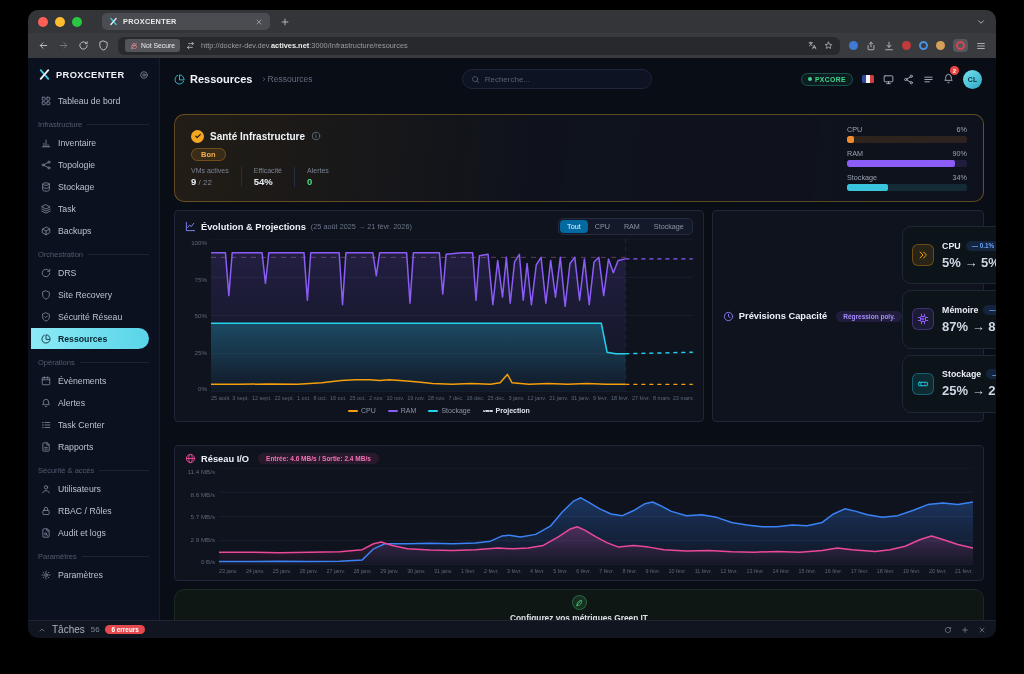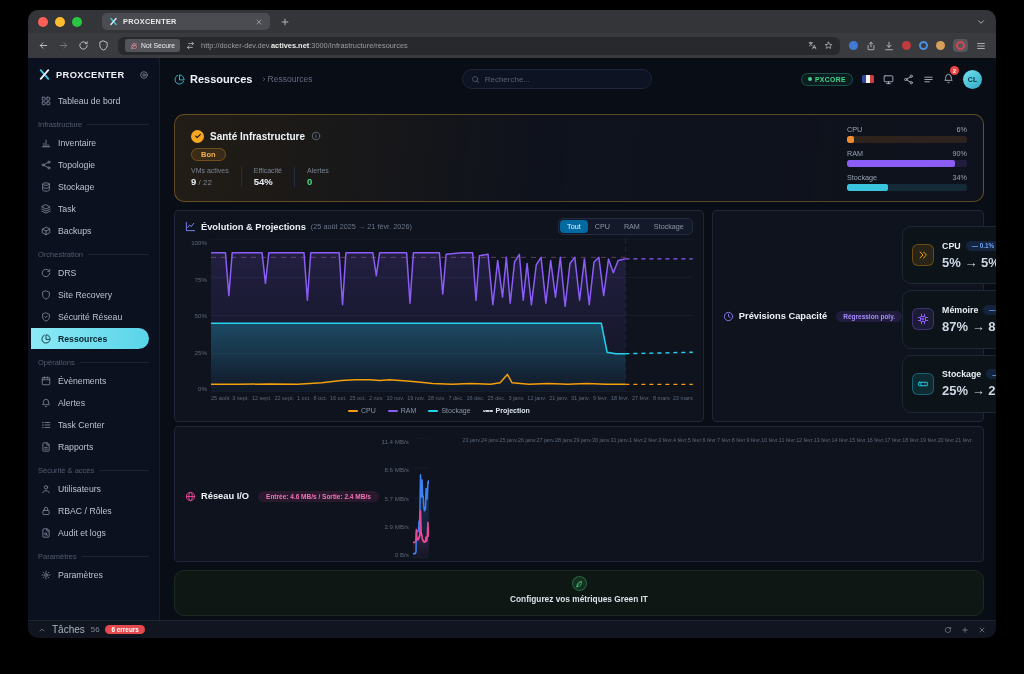--- a/index.html
+++ b/index.html
@@ -138,21 +138,21 @@
   .pstable{font-size:6.5px;color:#57637a;display:flex;align-items:center;gap:2px;white-space:nowrap}
   .pstable .ic{width:6px;height:6px}
   .prange{font-size:13px;color:#cfd7e4;font-weight:bold;white-space:nowrap}
   .pwindow{font-size:6.5px;color:#57637a}
   .pconf{font-size:6px;font-weight:bold;color:#46d68a;background:rgba(52,211,153,.1);border:1px solid rgba(52,211,153,.2);padding:1px 5px;border-radius:6px;white-space:nowrap}
   .pright{display:flex;flex-direction:column;align-items:center;gap:2px;flex:none}
   .pcheck{width:13px;height:13px;border-radius:50%;background:#27c26a;display:flex;align-items:center;justify-content:center}
   .pcheck svg{width:8px;height:8px;color:#06281a}
   .pok{font-size:6.3px;color:#8b95a6}
 
-  .net{margin-top:4px;height:136px;padding:7px 10px 3px;display:flex;flex-direction:row}
+  .net{margin-top:23px;height:136px;padding:7px 10px 3px;display:flex;flex-direction:column}
   .nbadge{font-size:6.5px;font-weight:bold;color:#f472b6;background:rgba(236,72,153,.12);padding:2px 8px;border-radius:8px;margin-left:4px;white-space:nowrap}
   .net .ylabels{width:34px}
   .net .xlabels{padding-left:34px;font-size:5.4px}
 
   .green{margin-top:8px;height:46px;background:#0f1714;border:1px solid #1c2b22;border-radius:10px;display:flex;flex-direction:column;align-items:center;padding-top:5px;gap:3px}
   .leaf-circle{width:15px;height:15px;border-radius:50%;background:rgba(74,222,128,.12);border:1px solid rgba(74,222,128,.3);display:flex;align-items:center;justify-content:center}
   .leaf-circle .ic{width:8px;height:8px;color:#4ade80}
   .green-label{font-size:8.3px;font-weight:bold;color:#dbe2ea}
 
   .taskbar{height:18px;background:#10151f;border-top:1px solid #1c2533;display:flex;align-items:center;padding:0 10px;gap:6px}

